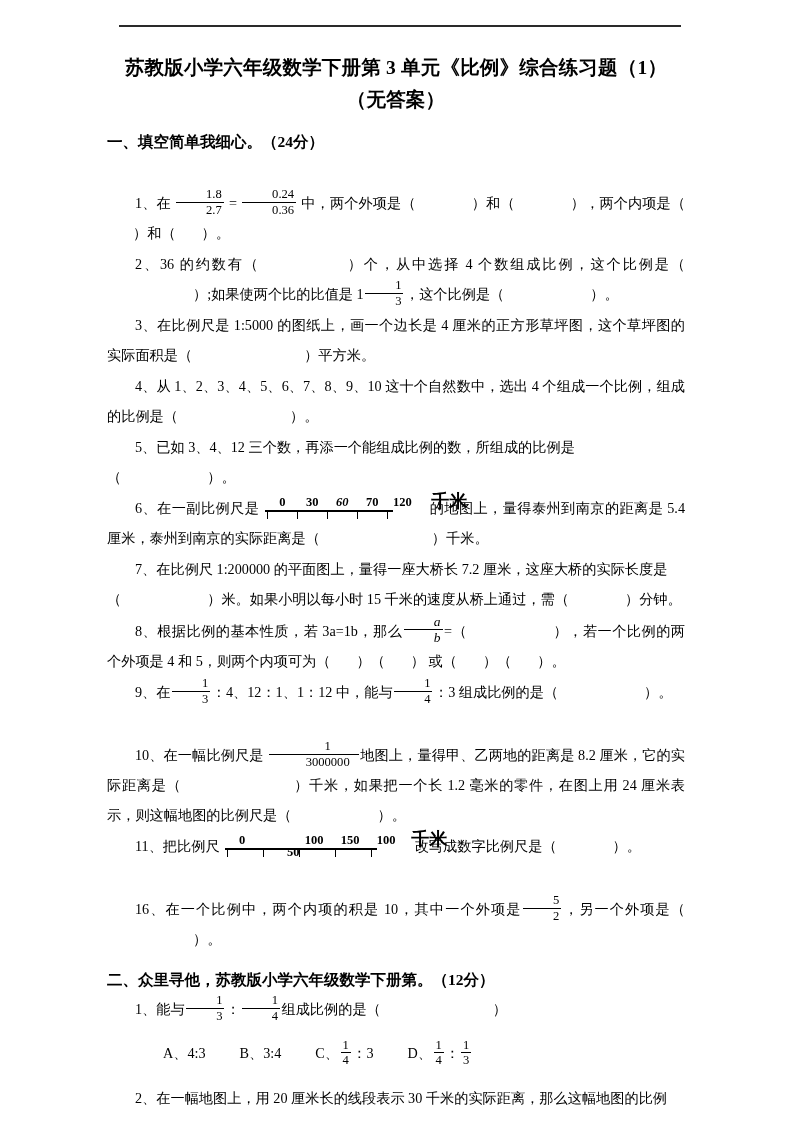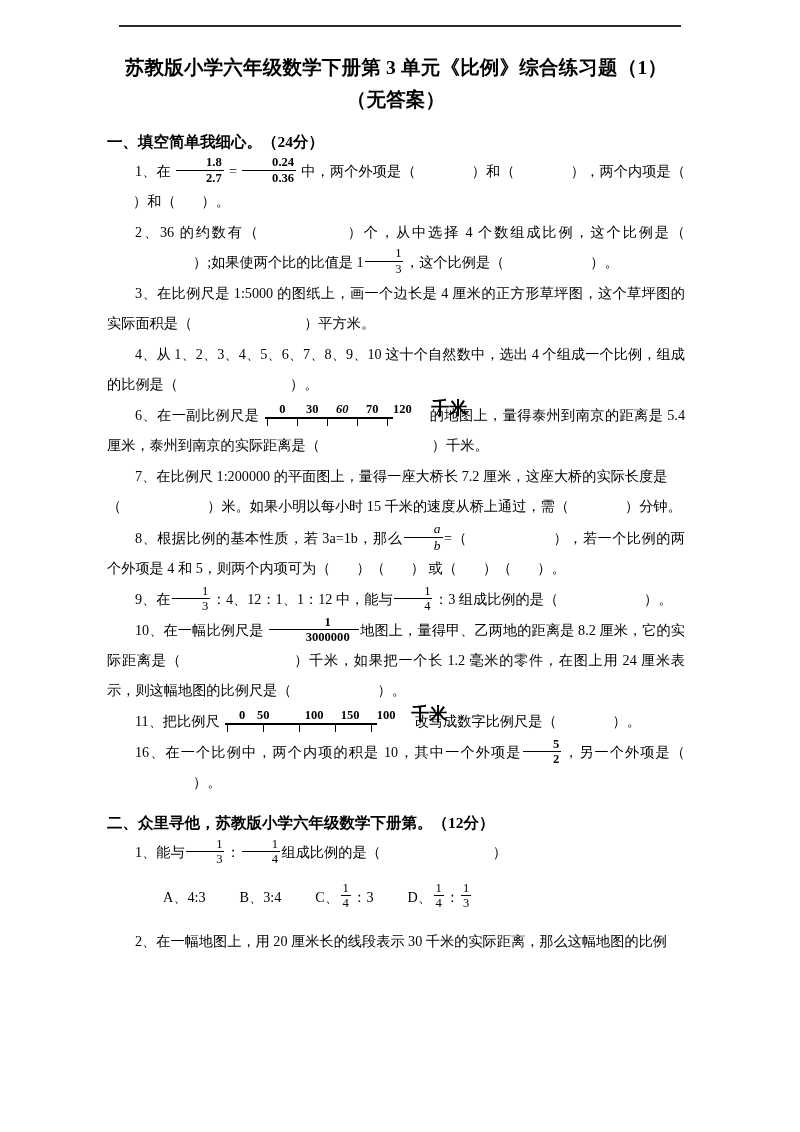--- a/index.html
+++ b/index.html
@@ -88,21 +88,21 @@
   }
   .frac > .num {
     display: block;
     border-bottom: 1.3px solid #000;
     padding: 0 2px 1px 2px;
   }
   .frac > .den {
     display: block;
     padding: 1px 2px 0 2px;
   }
-  .frac.bold { font-weight: bold; }
+  .frac.bold { font-weight: normal; margin-top: 32px; }
   .frac.ital { font-style: italic; font-size: 13.5px; }
   .frac.wide > .num, .frac.wide > .den { padding-left: 9px; padding-right: 9px; }
 
   
   .scalebar {
     display: inline-block;
     vertical-align: -6px;
     position: relative;
     margin: 0 2px;
     white-space: nowrap;
@@ -191,20 +191,28 @@
         <span>3、在比例尺是 1:5000 的图纸上，画一个边长是 4 厘米的正方形草坪图，这个草坪图的实际面积是（</span><span class="blank-xl"></span><span>）平方米。</span>
       </p>
     </div>
 
     <div class="q-block">
       <p class="q indent">
         <span>4、从 1、2、3、4、5、6、7、8、9、10 这十个自然数中，选出 4 个组成一个比例，组成的比例是（</span><span class="blank-xl"></span><span>）。</span>
       </p>
     </div>
 
+    <div class="q-block">
+      <p class="q indent">
+        <span>5、已如 3、4、12 三个数，再添一个能组成比例的数，所组成的比例是</span>
+      </p>
+      <p class="q">
+        <span>（</span><span class="blank-l"></span><span>）。</span>
+      </p>
+    </div>
 
     <div class="q-block">
       <p class="q indent">
         <span>6、在一副比例尺是</span>
         <span class="scalebar" style="width:128px;">
           <span class="sb-labels">
             <span style="left:3px;">0</span>
             <span style="left:33px;">30</span>
             <span style="left:63px;font-style:italic;">60</span>
             <span style="left:93px;">70</span>
@@ -250,21 +258,21 @@
         <span class="frac bold wide"><span class="num">1</span><span class="den">3000000</span></span><span>地图上，量得甲、乙两地的距离是 8.2 厘米，它的实际距离是（</span><span class="blank-xl"></span><span>）千米，如果把一个长 1.2 毫米的零件，在图上用 24 厘米表示，则这幅地图的比例尺是（</span><span class="blank-l"></span><span>）。</span>
       </p>
     </div>
 
     <div class="q-block">
       <p class="q indent">
         <span>11、把比例尺</span>
         <span class="scalebar" style="width:152px;">
           <span class="sb-labels">
             <span style="left:3px;">0</span>
-            <span style="left:24px;">50</span>
+            <span style="left:54px;margin-top:12px;">50</span>
             <span style="left:75px;">100</span>
             <span style="left:111px;">150</span>
             <span style="left:147px;">100</span>
           </span>
           <span class="sb-axis">
             <i style="left:2px;"></i>
             <i style="left:38px;"></i>
             <i style="left:74px;"></i>
             <i style="left:110px;"></i>
             <i style="left:146px;"></i>

